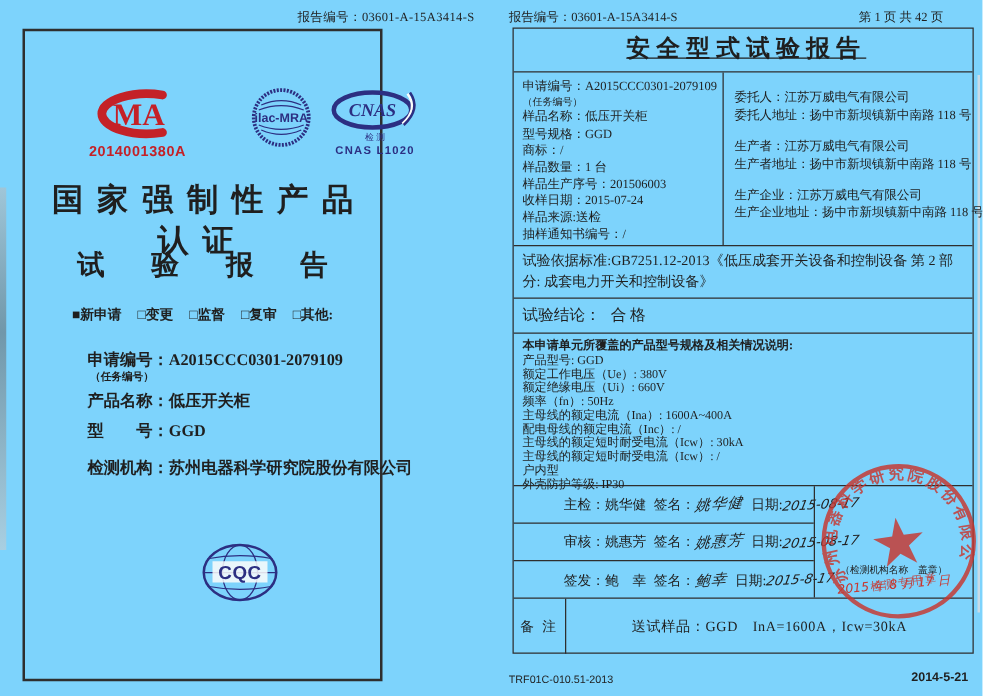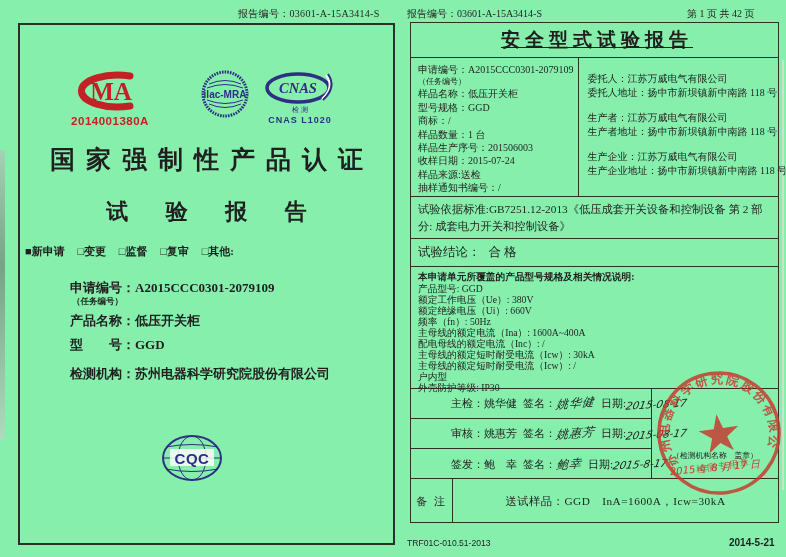--- a/index.html
+++ b/index.html
@@ -1,42 +1,42 @@
 <!DOCTYPE html>
 <html><head>
 <meta charset="utf-8">
 <style>
   * { margin:0; padding:0; box-sizing:border-box; }
   html,body { background:#ffffff; }
   .canvas {
-    position:relative; width:786px; height:557px; background:#86efac;
+    position:relative; width:786px; height:557px; background:#7dd3fc;
     font-family:"Liberation Serif","DejaVu Serif",serif; color:#1f1f1f; overflow:hidden;padding-left:11px;
   }
   .abs { position:absolute; }
 
   
   .scan-smudge { left:0; top:150px; width:5px; height:290px;
     background:linear-gradient(#bbb,#666 40%,#999 70%,#ccc); opacity:.55; }
   .scan-edge-right { right:2px; top:60px; width:2px; height:430px; background:#e9dede; opacity:.7; }
 
   
   .lp-reportno { top:7px; left:238px; width:158px; font-size:10px; letter-spacing:.3px; white-space:nowrap; }
-  .lp-frame { left:18px; top:23px; width:377px; height:522px; border:2px solid #2e2e2e; }
+  .lp-frame { left:18px; top:23px; width:288px; height:522px; border:2px solid #2e2e2e; }
 
   .cma { left:40px; top:44px; width:100px; text-align:center; }
   .cma-num { color:#c42127; font-size:11.5px; font-weight:bold; letter-spacing:.5px; margin-top:-2px;
     font-family:"Liberation Sans",sans-serif; }
   .ilac { left:180px; top:44px; }
   .cnas { left:236px; top:46px; }
 
   .lp-title1 { left:0; top:118px; width:100%; text-align:center; font-size:25px; font-weight:bold;
     letter-spacing:11px; text-indent:11px; }
   .lp-title2 { left:0; top:172px; width:100%; text-align:center; font-size:22px; font-weight:bold;
     letter-spacing:16px; text-indent:16px; }
-  .lp-checks { left:0; top:219px; width:100%; text-align:left; font-size:11px; font-weight:bold; }
+  .lp-checks { left:0; top:219px; width:100%; text-align:center; font-size:11px; font-weight:bold; }
   .lp-checks span { margin:0 5px; }
 
   .lp-fields { left:50px; top:254px; width:290px; height:120px; }
   .lp-field { position:absolute; left:0; font-size:13px; font-weight:bold; white-space:nowrap; }
   .lp-note { position:absolute; left:2px; font-size:8.5px; font-weight:bold; }
 
   .cqc { left:140px; top:408px; }
 
   
   .rp-reportno { left:407px; top:7px; font-size:10px; white-space:nowrap; }

